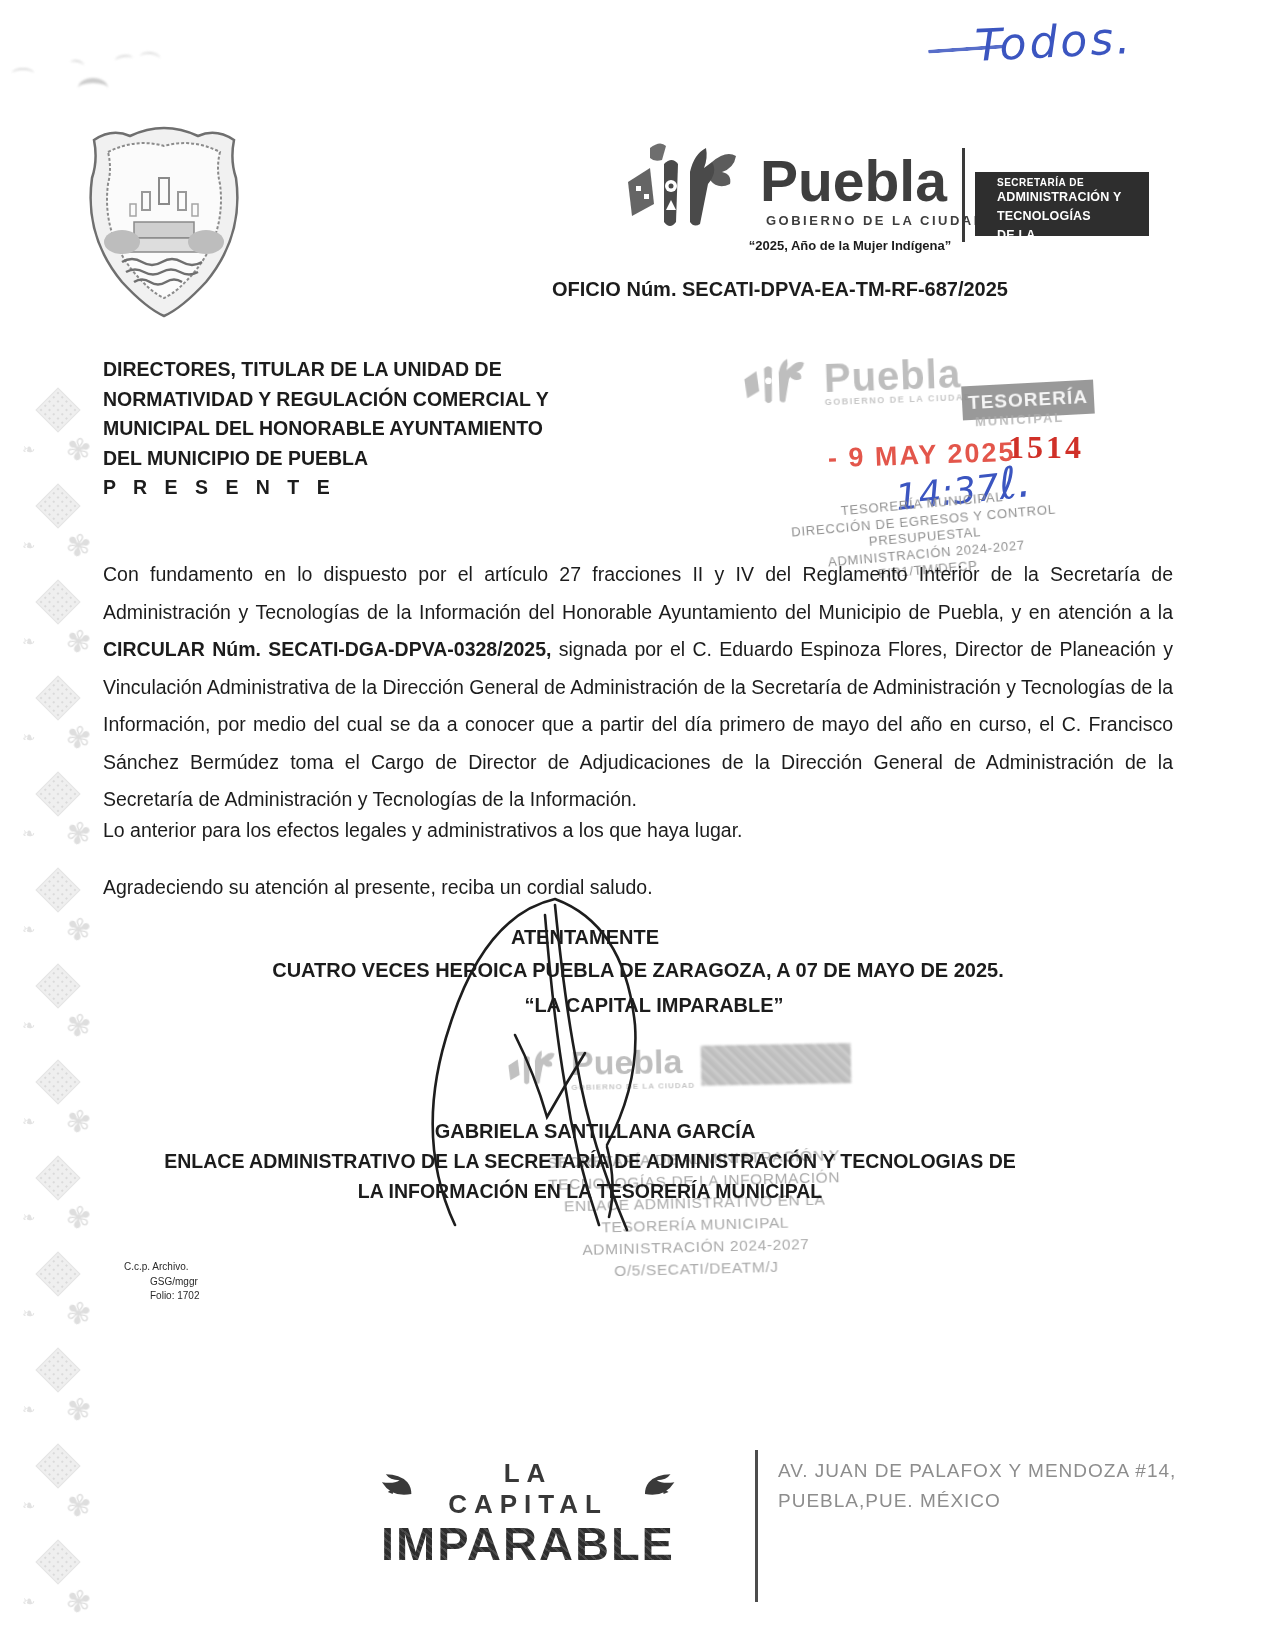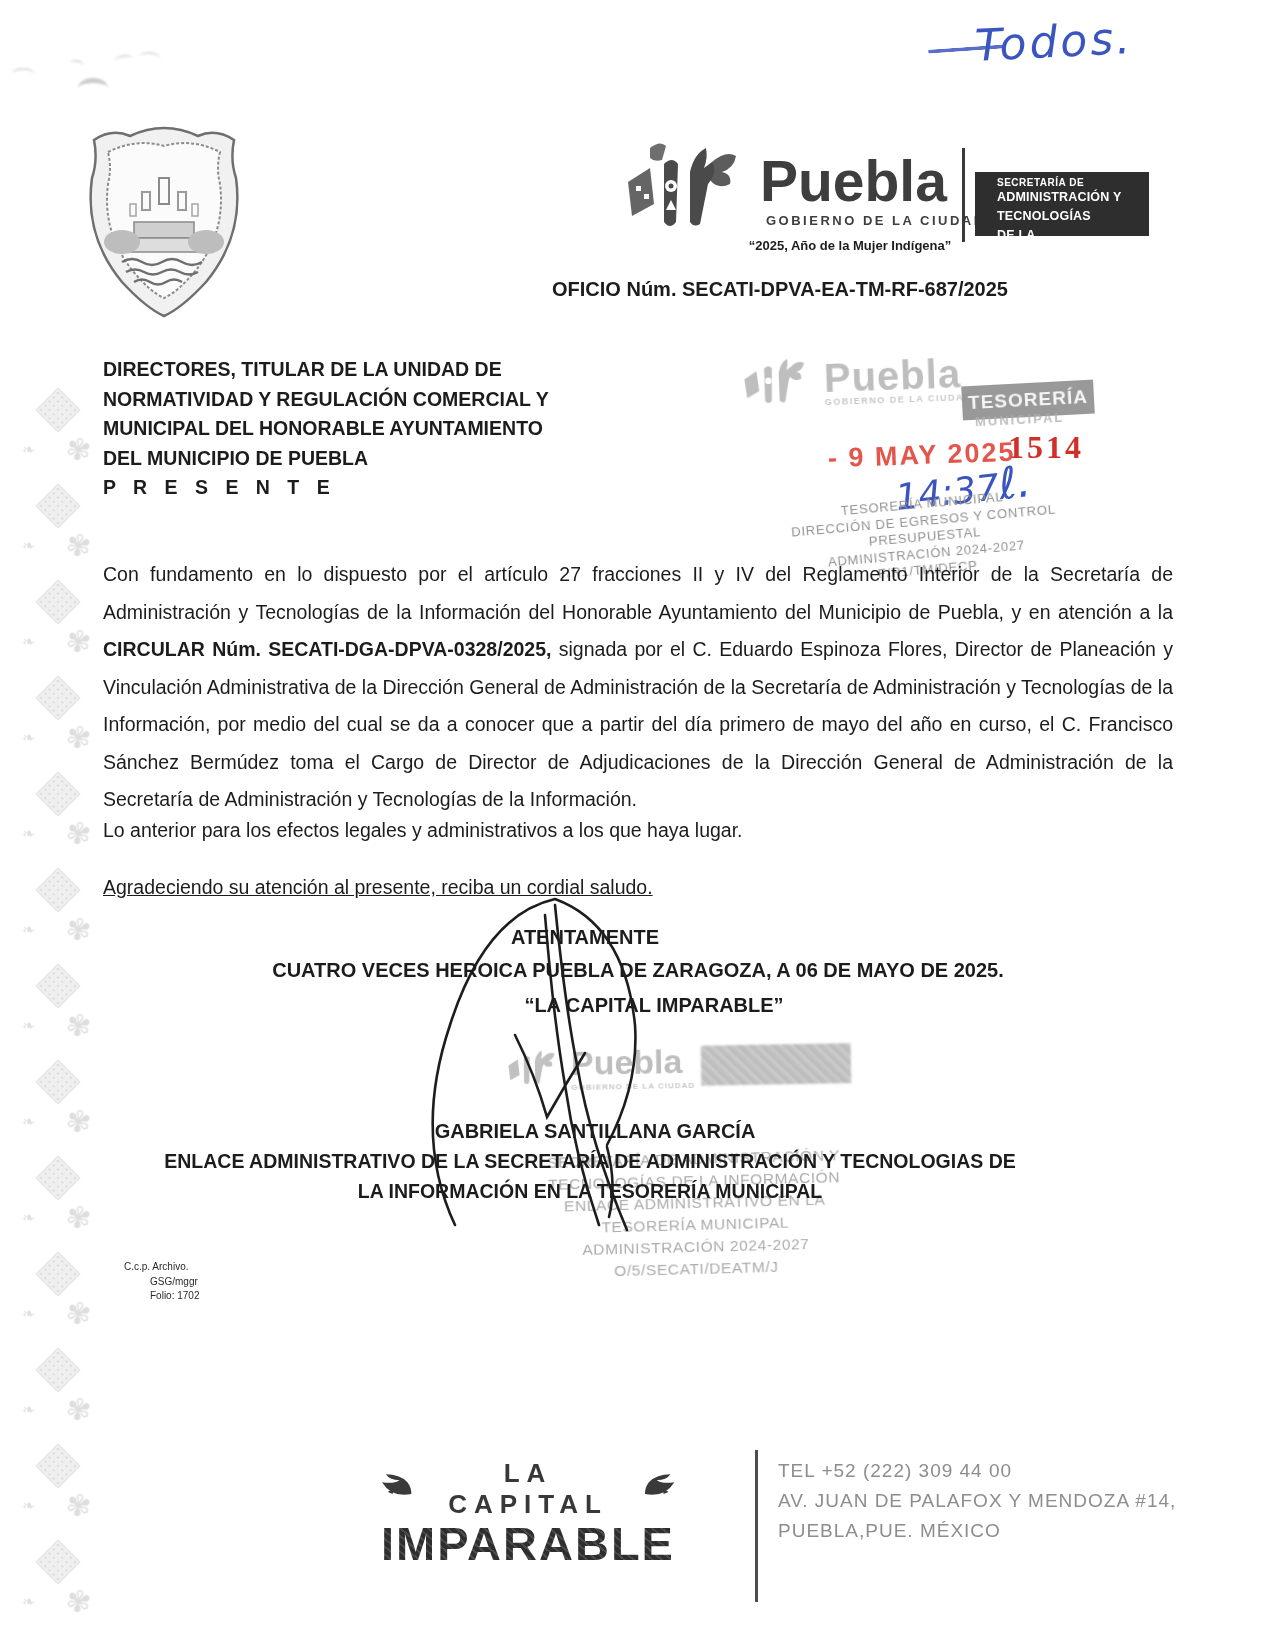--- a/index.html
+++ b/index.html
@@ -55,21 +55,21 @@
   #rs-folio{left:1008px;top:418px;font-family:"Liberation Serif",serif;font-size:32px;font-weight:bold;color:#d03028;letter-spacing:3px;margin-top:11px;}
   #rs-date{left:828px;top:440px;font-size:27px;font-weight:bold;color:#e04438;letter-spacing:2px;transform:rotate(-2deg);opacity:.9;}
   #rs-time{left:895px;top:462px;font-size:36px;transform:rotate(-6deg);}
   #rs-time .flourish{font-size:44px;}
   #rs-dept{left:770px;top:496px;width:310px;text-align:center;font-size:13px;line-height:16.5px;
     letter-spacing:.8px;color:#919191;transform:rotate(-5deg);filter:blur(.3px);}
   
   .bodytext{font-size:19.5px;line-height:37.5px;color:#1c1c1c;}
   #para1{left:103px;top:556px;width:1070px;text-align:justify;}
   #para2{left:103px;top:812px;width:1070px;}
-  #para3{left:103px;top:869px;width:1070px;text-decoration:underline;}
+  #para3{left:103px;top:869px;width:1070px;}
   
   #atentamente{left:285px;top:926px;width:600px;text-align:center;font-size:20px;font-weight:bold;}
   #citydate{left:103px;top:959px;width:1070px;text-align:center;font-size:20px;font-weight:bold;}
   #slogan{left:119px;top:994px;width:1070px;text-align:center;font-size:20px;font-weight:bold;}
   
   #sig-svg{left:395px;top:885px;z-index:3;}
   #sig-stamp{left:505px;top:1042px;width:360px;opacity:.55;filter:blur(.6px);transform:rotate(-1deg);z-index:1;}
   #sig-stamp .row{display:flex;align-items:center;gap:6px;}
   #sig-stamp .word{font-size:34px;font-weight:bold;color:#8a8a8a;}
   #sig-stamp .sub{font-size:8px;font-weight:bold;color:#999;letter-spacing:1px;}
@@ -263,21 +263,21 @@
   <div>PRESUPUESTAL</div>
   <div>ADMINISTRACIÓN 2024-2027</div>
   <div>F/R1/TM/DECP</div>
 </div>
 
 <div id="para1" class="abs bodytext"><span>Con fundamento en lo dispuesto por el artículo 27 fracciones II y IV del Reglamento Interior de la Secretaría de Administración y Tecnologías de la Información del Honorable Ayuntamiento del Municipio de Puebla, y en atención a la </span><b>CIRCULAR Núm. SECATI-DGA-DPVA-0328/2025,</b><span> signada por el C. Eduardo Espinoza Flores, Director de Planeación y Vinculación Administrativa de la Dirección General de Administración de la Secretaría de Administración y Tecnologías de la Información, por medio del cual se da a conocer que a partir del día primero de mayo del año en curso, el C. Francisco Sánchez Bermúdez toma el Cargo de Director de Adjudicaciones de la Dirección General de Administración de la Secretaría de Administración y Tecnologías de la Información.</span></div>
 <div id="para2" class="abs bodytext">Lo anterior para los efectos legales y administrativos a los que haya lugar.</div>
 <div id="para3" class="abs bodytext">Agradeciendo su atención al presente, reciba un cordial saludo.</div>
 
 <div id="atentamente" class="abs">ATENTAMENTE</div>
-<div id="citydate" class="abs">CUATRO VECES HEROICA PUEBLA DE ZARAGOZA, A 06 DE MAYO DE 2025.</div>
+<div id="citydate" class="abs">CUATRO VECES HEROICA PUEBLA DE ZARAGOZA, A 07 DE MAYO DE 2025.</div>
 <div id="slogan" class="abs">“LA CAPITAL IMPARABLE”</div>
 
 <div id="sig-svg" class="abs">
   <svg width="310" height="360" viewBox="0 0 310 360">
     <g fill="none" stroke="#1d1d1d" stroke-width="2.6" stroke-linecap="round">
       <path d="M60,340 Q18,250 55,140 Q90,30 160,14 Q230,40 240,140 Q244,200 212,260"></path>
       <path d="M160,20 Q170,120 182,180 Q196,260 232,345"></path>
       <path d="M150,30 Q158,130 170,200 Q180,270 204,340"></path>
       <path d="M120,150 Q140,190 152,232 Q170,200 190,168"></path>
       <path d="M212,262 Q222,300 214,332"></path>
@@ -335,16 +335,15 @@
       <g fill="#3a3a3a" transform="scale(-1,1) translate(-36,0)">
         <path d="M34,22 Q14,26 4,10 Q16,12 22,8 Q12,8 8,2 Q22,2 30,10 Q34,15 34,22 Z"></path>
         <path d="M10,20 L16,16 L15,22 Z"></path>
       </g>
     </svg>
   </div>
   <div class="imp">IMPARABLE</div>
 </div>
 <div id="footer-divider" class="abs"></div>
 <div id="footer-address" class="abs">
-  <div>TEL +52 (222) 309 44 00</div>
   <div>AV. JUAN DE PALAFOX Y MENDOZA #14,</div>
   <div>PUEBLA,PUE. MÉXICO</div>
 </div>
 
 </body></html>

